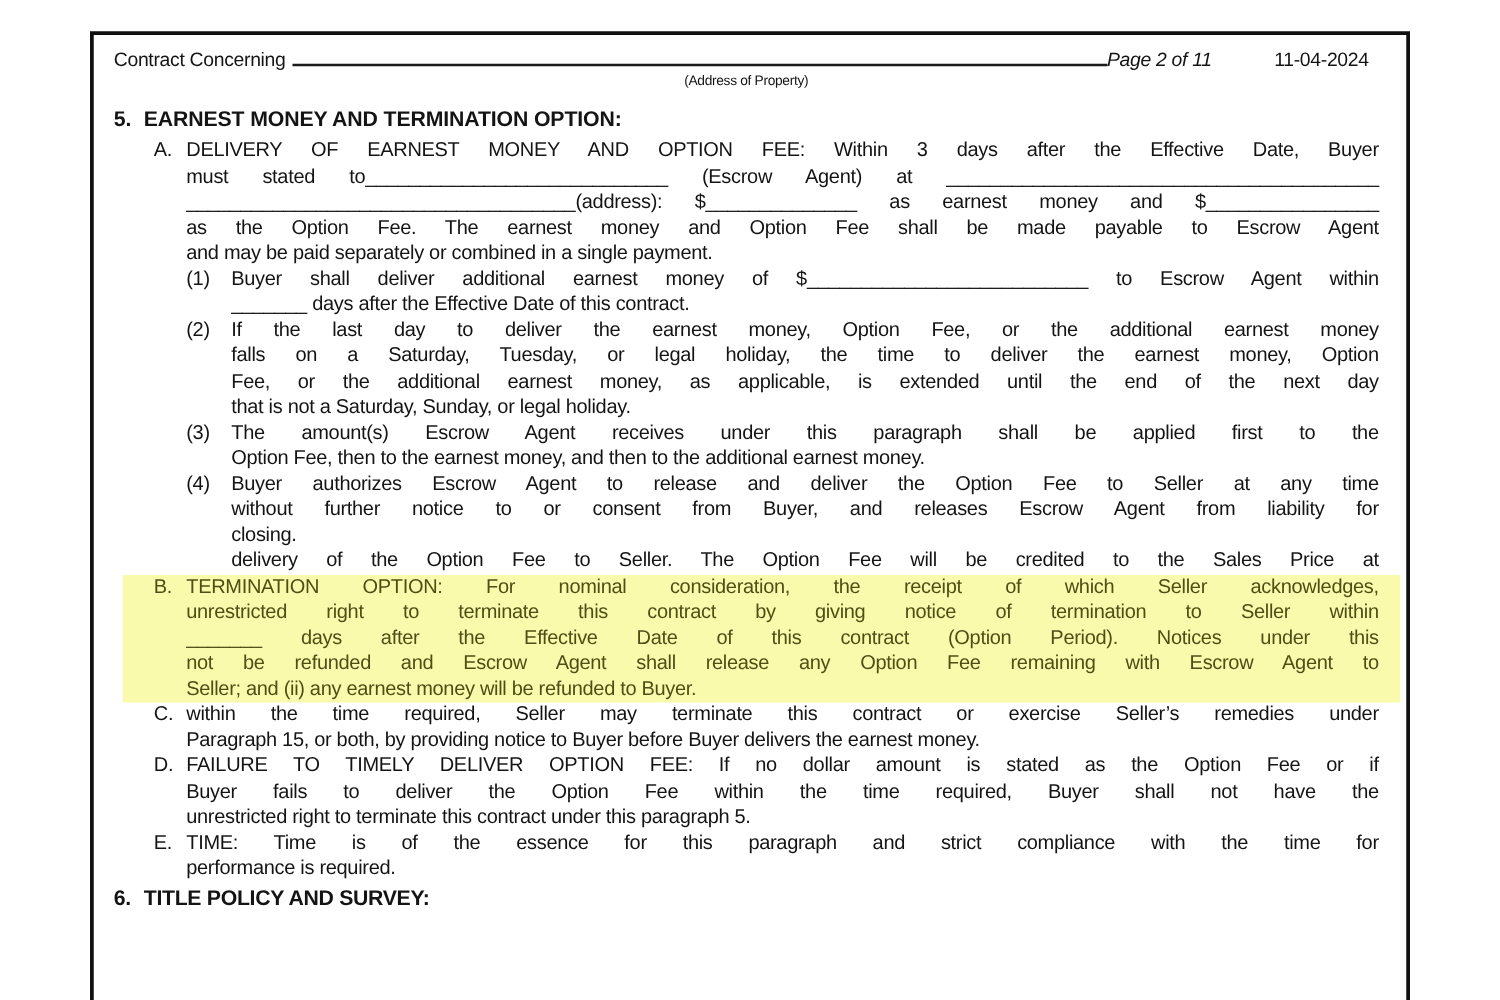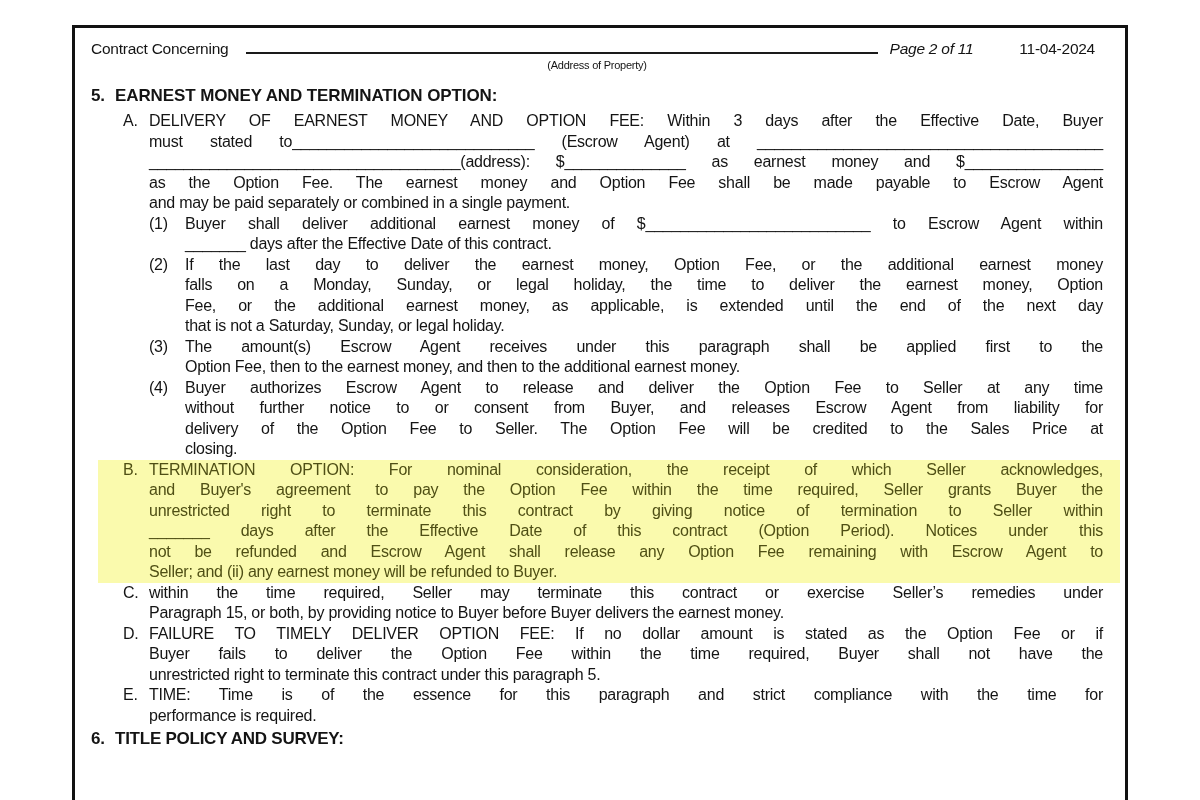--- a/index.html
+++ b/index.html
@@ -19,30 +19,29 @@
     padding: 11px 22px 0 16px;
     letter-spacing: -0.25px;
   }
   
   .hdr-row {
     display: flex;
     align-items: baseline;
     font-size: 15.5px;
     line-height: 19px;
     white-space: nowrap;
-    gap: 12px;
   }
   .hdr-blank {
     flex: 1;
     border-bottom: 2px solid #1a1a1a;
     height: 14px;
     margin-left: 6px;
   }
   .hdr-page { margin-left: 0; font-style: italic; }
-  .hdr-date { margin-left: 34px; margin-right: 8px; }
+  .hdr-date { margin-left: 50px; margin-right: 8px; }
   .hdr-caption {
     text-align: center;
     font-size: 11px;
     margin-top: 1px;
   }
   
   .sec-heading {
     display: flex;
     margin-top: 14px;
     font-size: 17px;
@@ -115,46 +114,45 @@
         <div class="blabel">(1)</div>
         <div class="bbody">
           <div class="line"><span>Buyer shall deliver additional earnest money of $</span><span class="blank">__________________________</span><span> to Escrow Agent within</span></div>
           <div class="line last"><span class="blank">_______</span><span> days after the Effective Date of this contract.</span></div>
         </div>
       </div>
       <div class="block number">
         <div class="blabel">(2)</div>
         <div class="bbody">
           <div class="line"><span>If the last day to deliver the earnest money, Option Fee, or the additional earnest money</span></div>
-          <div class="line"><span>falls on a Monday, Sunday, or legal holiday, the time to deliver the earnest money, Option</span></div>
+          <div class="line"><span>falls on a Saturday, Tuesday, or legal holiday, the time to deliver the earnest money, Option</span></div>
           <div class="line"><span>Fee, or the additional earnest money, as applicable, is extended until the end of the next day</span></div>
           <div class="line last"><span>that is not a Saturday, Sunday, or legal holiday.</span></div>
         </div>
       </div>
       <div class="block number">
         <div class="blabel">(3)</div>
         <div class="bbody">
           <div class="line"><span>The amount(s) Escrow Agent receives under this paragraph shall be applied first to the</span></div>
           <div class="line last"><span>Option Fee, then to the earnest money, and then to the additional earnest money.</span></div>
         </div>
       </div>
       <div class="block number">
         <div class="blabel">(4)</div>
         <div class="bbody">
           <div class="line"><span>Buyer authorizes Escrow Agent to release and deliver the Option Fee to Seller at any time</span></div>
           <div class="line"><span>without further notice to or consent from Buyer, and releases Escrow Agent from liability for</span></div>
+          <div class="line last"><span>closing.</span></div>
           <div class="line"><span>delivery of the Option Fee to Seller. The Option Fee will be credited to the Sales Price at</span></div>
-          <div class="line last"><span>closing.</span></div>
         </div>
       </div>
       <div class="block letter highlight">
         <div class="blabel">B.</div>
         <div class="bbody">
           <div class="line"><span>TERMINATION OPTION: For nominal consideration, the receipt of which Seller acknowledges,</span></div>
-          <div class="line"><span>and Buyer's agreement to pay the Option Fee within the time required, Seller grants Buyer the</span></div>
           <div class="line"><span>unrestricted right to terminate this contract by giving notice of termination to Seller within</span></div>
           <div class="line"><span class="blank">_______</span><span> days after the Effective Date of this contract (Option Period). Notices under this</span></div>
           <div class="line"><span>not be refunded and Escrow Agent shall release any Option Fee remaining with Escrow Agent to</span></div>
           <div class="line last"><span>Seller; and (ii) any earnest money will be refunded to Buyer.</span></div>
         </div>
       </div>
       <div class="block letter">
         <div class="blabel">C.</div>
         <div class="bbody">
           <div class="line"><span>within the time required, Seller may terminate this contract or exercise Seller’s remedies under</span></div>

